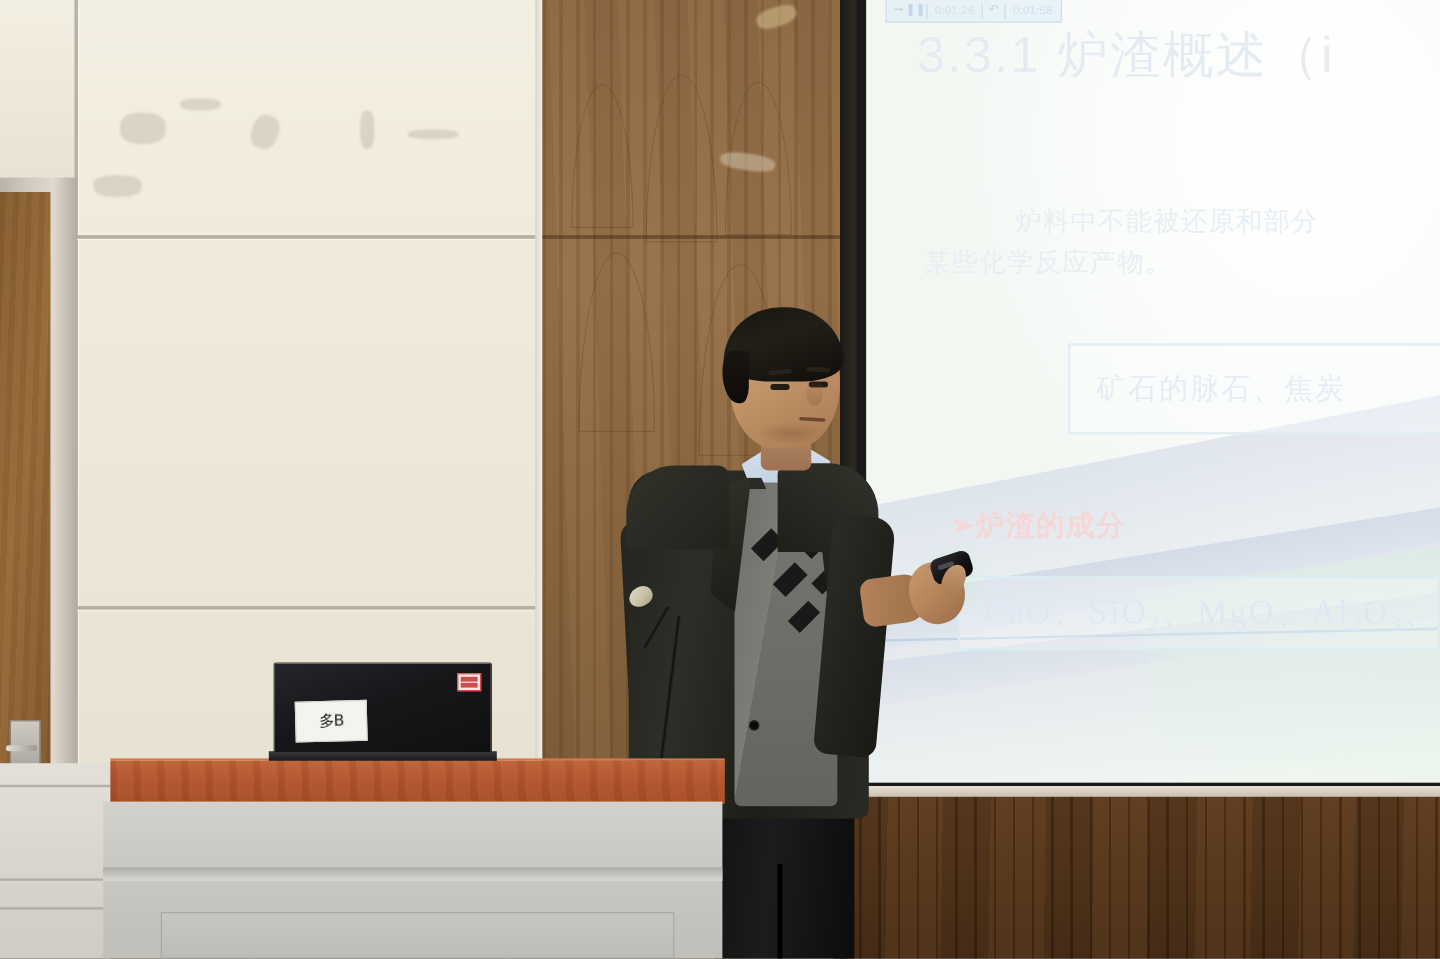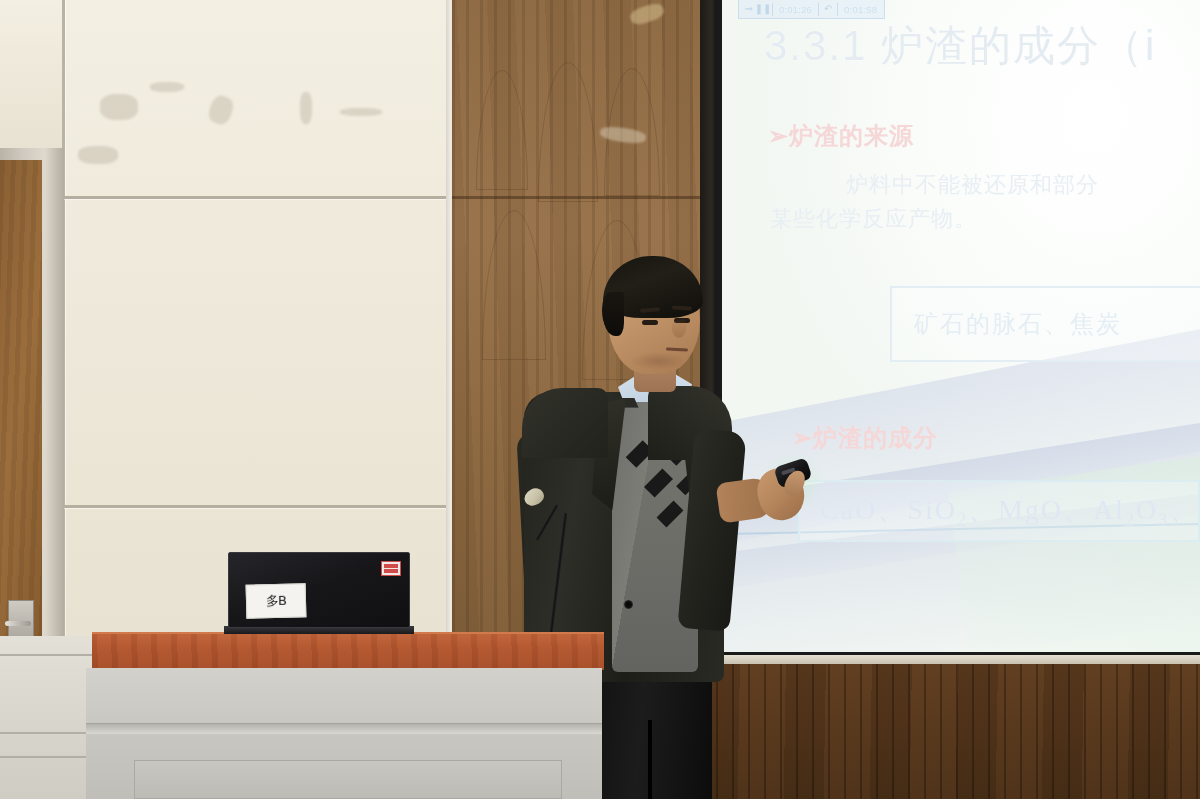--- a/index.html
+++ b/index.html
@@ -510,23 +510,22 @@
       <span class="tb-icon">➞</span>
       <span class="tb-icon">❚❚</span>
       <span class="tb-sep"></span>
       <span class="tb-time">0:01:26</span>
       <span class="tb-sep"></span>
       <span class="tb-icon">↶</span>
       <span class="tb-sep"></span>
       <span class="tb-time">0:01:58</span>
     </div>
 
-    <div class="slide-title">3.3.1 炉渣的成分（i</div>
-
-    <div class="bullet-head bh1">➢炉渣的来源</div>
+    <div class="slide-title">3.3.1 炉渣概述（i</div>
+
 
     <div class="body-text">
       <span class="body-indent">炉料中不能被还原和部分</span>
       <span>某些化学反应产物。</span>
     </div>
 
     <div class="info-box">
       <span class="info-box-text">矿石的脉石、焦炭</span>
     </div>
 

